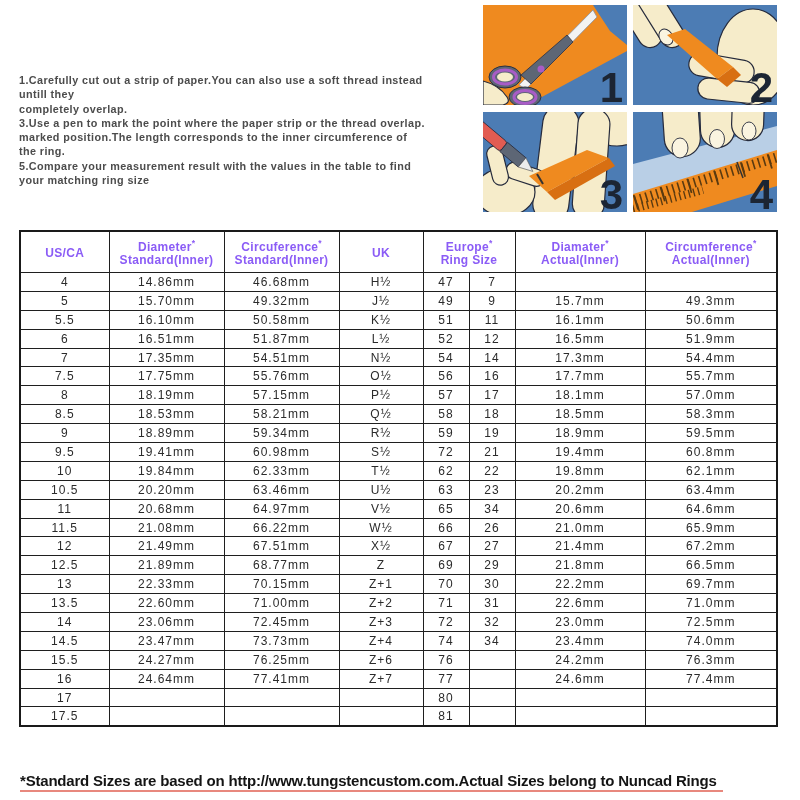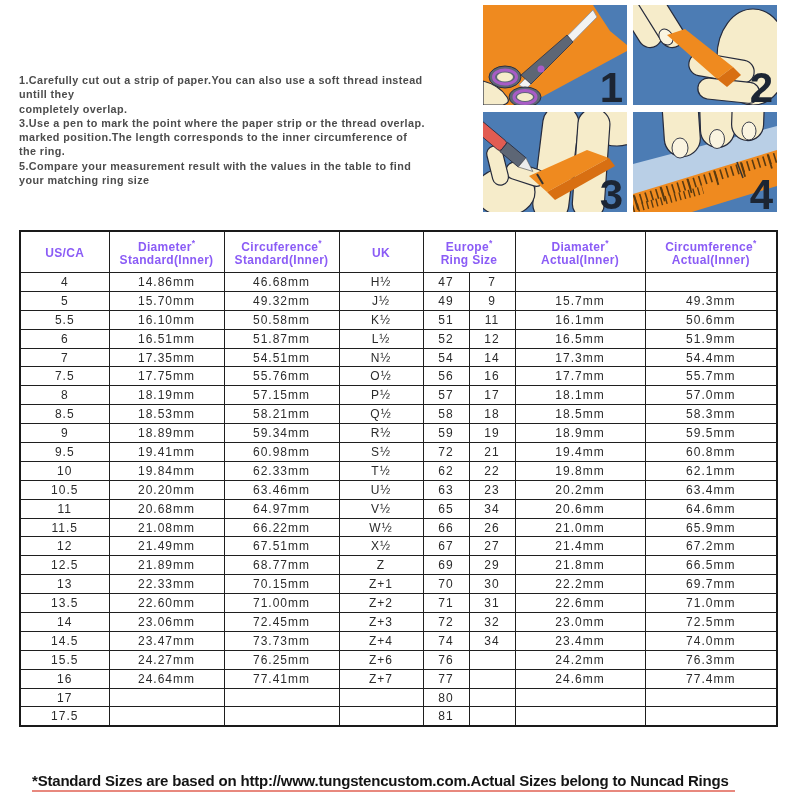--- a/index.html
+++ b/index.html
@@ -50,21 +50,21 @@
   .size-table thead th{
     height:36px;font-size:12px;font-weight:bold;color:#8b5cf6;
     line-height:13.5px;letter-spacing:0.3px;padding:2px 4px;
   }
   .size-table tbody td{
     height:17.9px;padding:0;font-size:12px;color:#2b2b2b;letter-spacing:1px;
   }
   sup.mark{font-size:8.5px;letter-spacing:0;}
   
   .footer-note{
-    position:absolute;left:32px;top:772px;
+    position:absolute;left:20px;top:772px;
     font-size:15px;font-weight:bold;color:#141414;letter-spacing:-0.2px;
     border-bottom:2px solid var(--underline_red);padding:0 6px 1px 0;
     white-space:nowrap;
     text-align:center;
   }
 </style>
 </head>
 <body>
 
 <div class="instructions">

